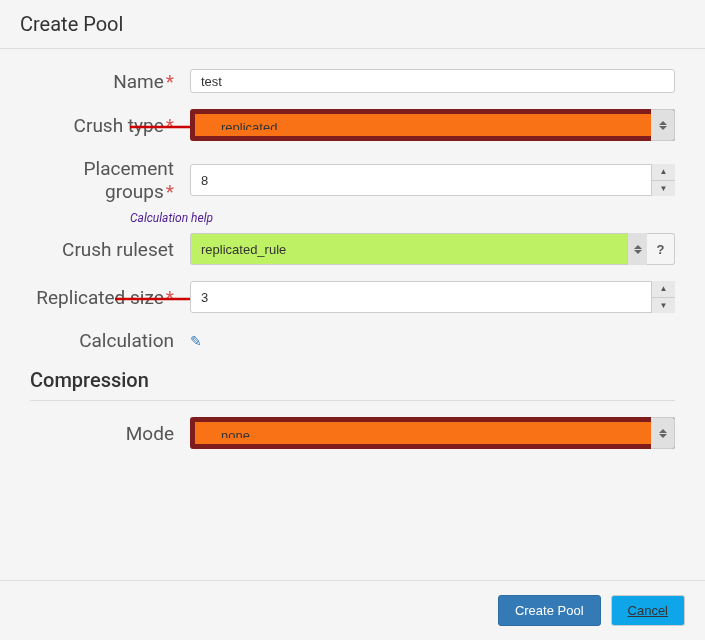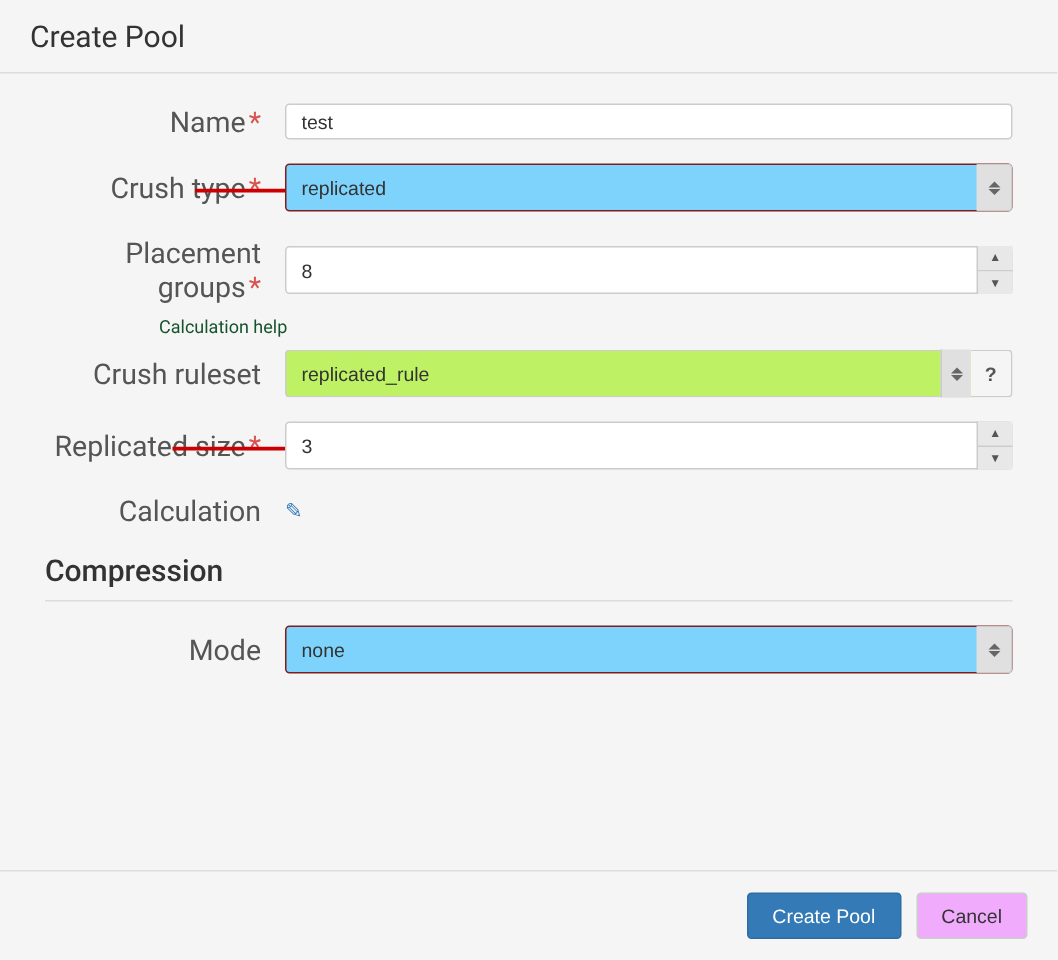--- a/index.html
+++ b/index.html
@@ -69,26 +69,26 @@
       color: #333;
       background: #fff;
       height: 24px;
     }
     .select-wrapper {
       flex: 1;
       position: relative;
     }
     .form-select {
       width: 100%;
-      padding: 6px 10px;
-      border: 1px solid #7f1d1d;
+      padding: 6px 26px;
+      border: 5px solid #7f1d1d;
       border-radius: 3px;
       font-size: 13px;
       color: #333;
-      background: #7dd3fc;
+      background: #f97316;
       height: 32px;
       appearance: none;
       -webkit-appearance: none;
       cursor: pointer;
     }
     .select-arrow {
       position: absolute;
       right: 0;
       top: 0;
       bottom: 0;
@@ -156,28 +156,29 @@
       align-items: center;
       justify-content: center;
       font-size: 8px;
       color: #555;
       padding: 0;
     }
     .spinner-btn:last-child {
       border-bottom: none;
     }
     .calculation-help {
-      color: #14532d;
+      color: #4c1d95;
       font-size: 12px;
       text-decoration: none;
       cursor: pointer;
-      margin-left: 76px;
+      margin-left: 100px;
       margin-top: -8px;
       margin-bottom: 8px;
       display: block;
+      font-style: italic;
     }
     .crush-group {
       display: flex;
       align-items: center;
     }
     .help-btn {
       width: 28px;
       height: 32px;
       background: #f5f5f5;
       border: 1px solid #ccc;
@@ -255,23 +256,24 @@
       font-size: 13px;
       cursor: pointer;
       border: 1px solid transparent;
     }
     .btn-primary {
       background: #337ab7;
       color: #fff;
       border-color: #2e6da4;
     }
     .btn-default {
-      background: #f0abfc;
+      background: #0ea5e9;
       color: #333;
       border-color: #ccc;
+      text-decoration: underline;
     }
     
     .svg-arrow {
       position: absolute;
       pointer-events: none;
       overflow: visible;
     }
   </style>
 </head>
 <body>

